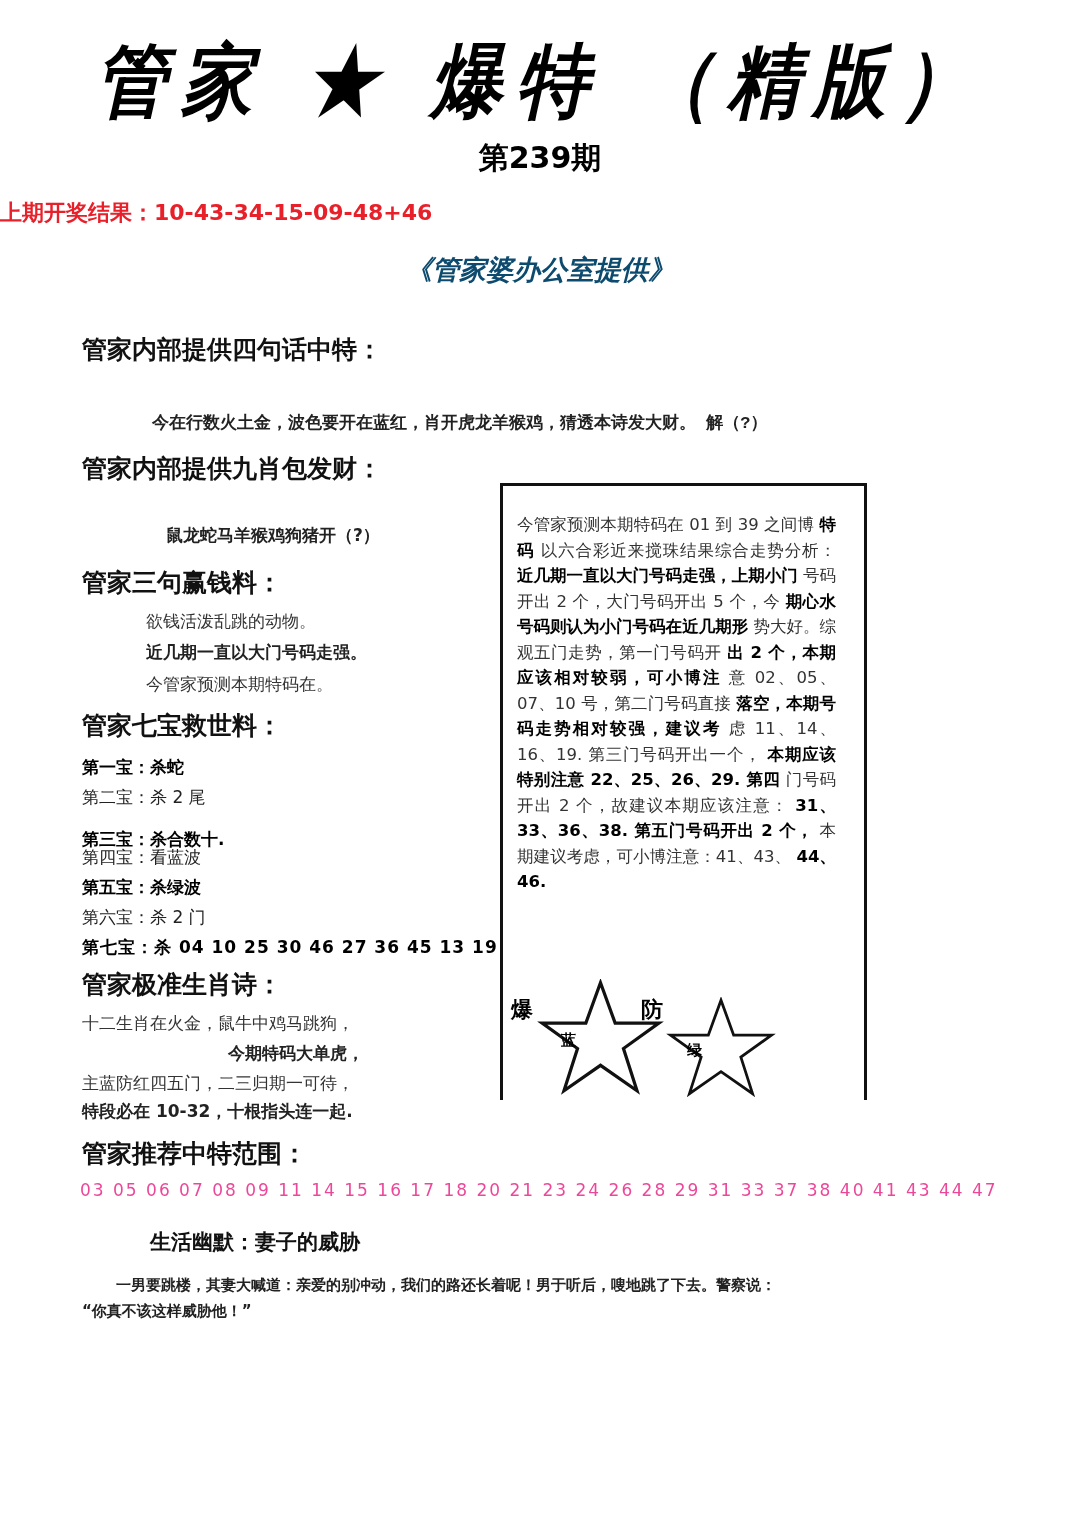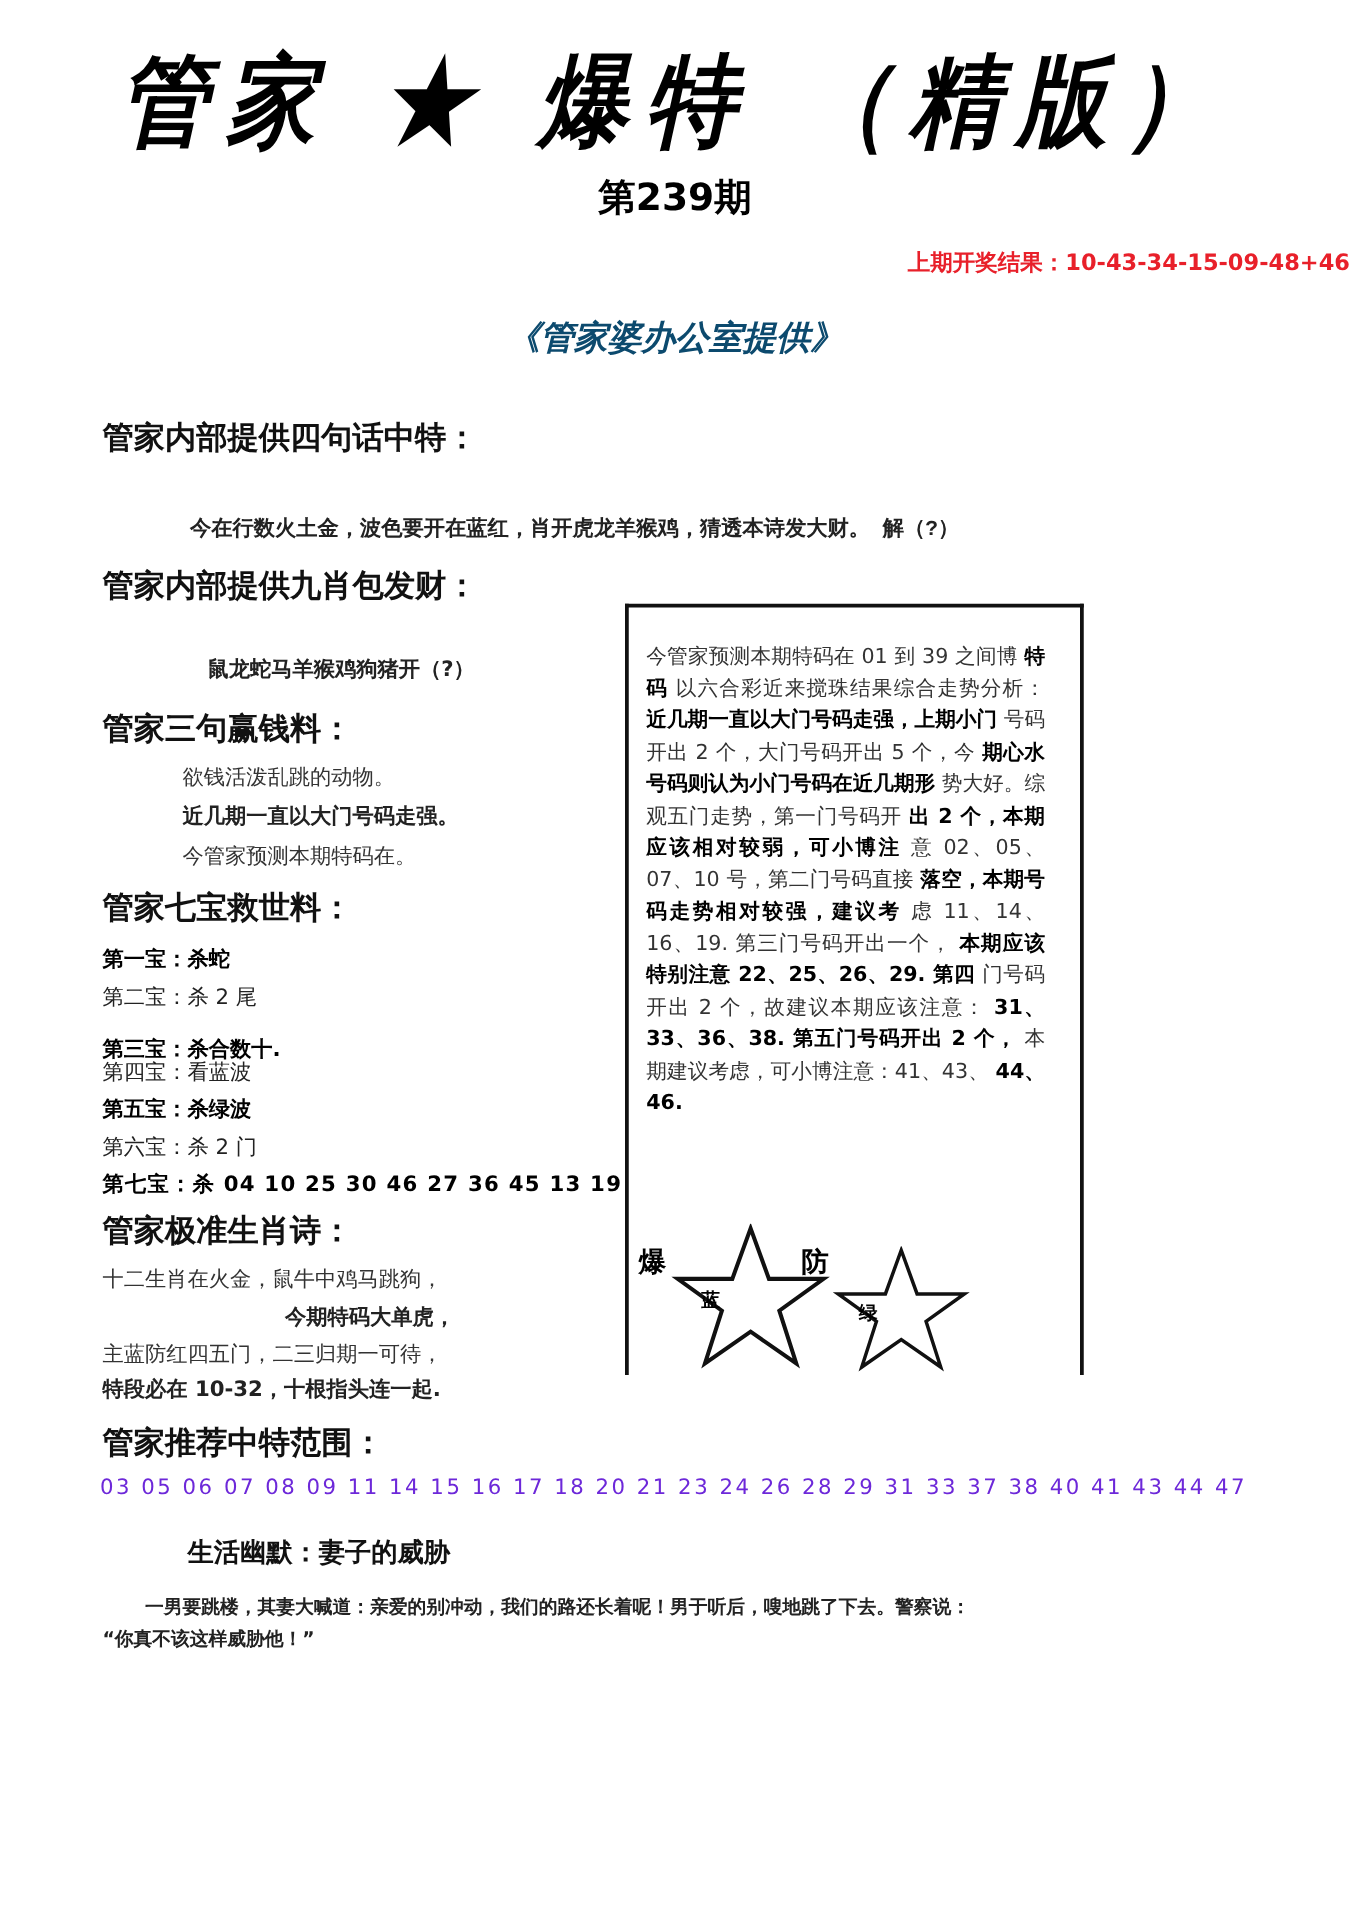--- a/index.html
+++ b/index.html
@@ -26,22 +26,22 @@
     transform:scaleY(1.12);
     transform-origin:top center;
     white-space:nowrap;
   }
   .issue{
     position:absolute;left:0;top:138px;width:1080px;text-align:center;
     font-size:30px;font-weight:bold;color:#000;
     font-family:"DejaVu Sans","Liberation Sans",sans-serif;
   }
   .result{
-    position:absolute;left:0;top:198px;width:1080px;text-align:right;
-    font-size:18px;font-weight:bold;
+    position:absolute;left:0;top:198px;width:1080px;text-align:left;
+    font-size:22px;font-weight:bold;
     font-family:"DejaVu Sans","Liberation Sans",sans-serif;
   }
   .provider{
     position:absolute;left:0;top:252px;width:1080px;text-align:center;
     font-size:27px;font-weight:bold;color:#0c4a6e;
     font-family:"DejaVu Serif","Liberation Serif",serif;
     font-style:italic;
   }
 
   
@@ -65,21 +65,21 @@
   }
   .bao-row{
     position:absolute;left:82px;
     font-size:17px;color:#222;white-space:nowrap;
     font-family:"DejaVu Sans","Liberation Sans",sans-serif;
   }
   .bao-row.b{font-weight:bold;color:#000;}
 
   .numbers{
     position:absolute;left:80px;top:1180px;width:830px;
-    font-size:17px;letter-spacing:2px;color:#6d28d9;
+    font-size:17px;letter-spacing:2px;color:#ec4899;
     font-family:"DejaVu Sans","Liberation Sans",sans-serif;
     white-space:nowrap;
   }
 
   .humor-h{
     position:absolute;left:150px;top:1228px;
     font-size:21px;font-weight:bold;color:#111;
     font-family:Liberation Mono, monospace;
     white-space:nowrap;
   }

